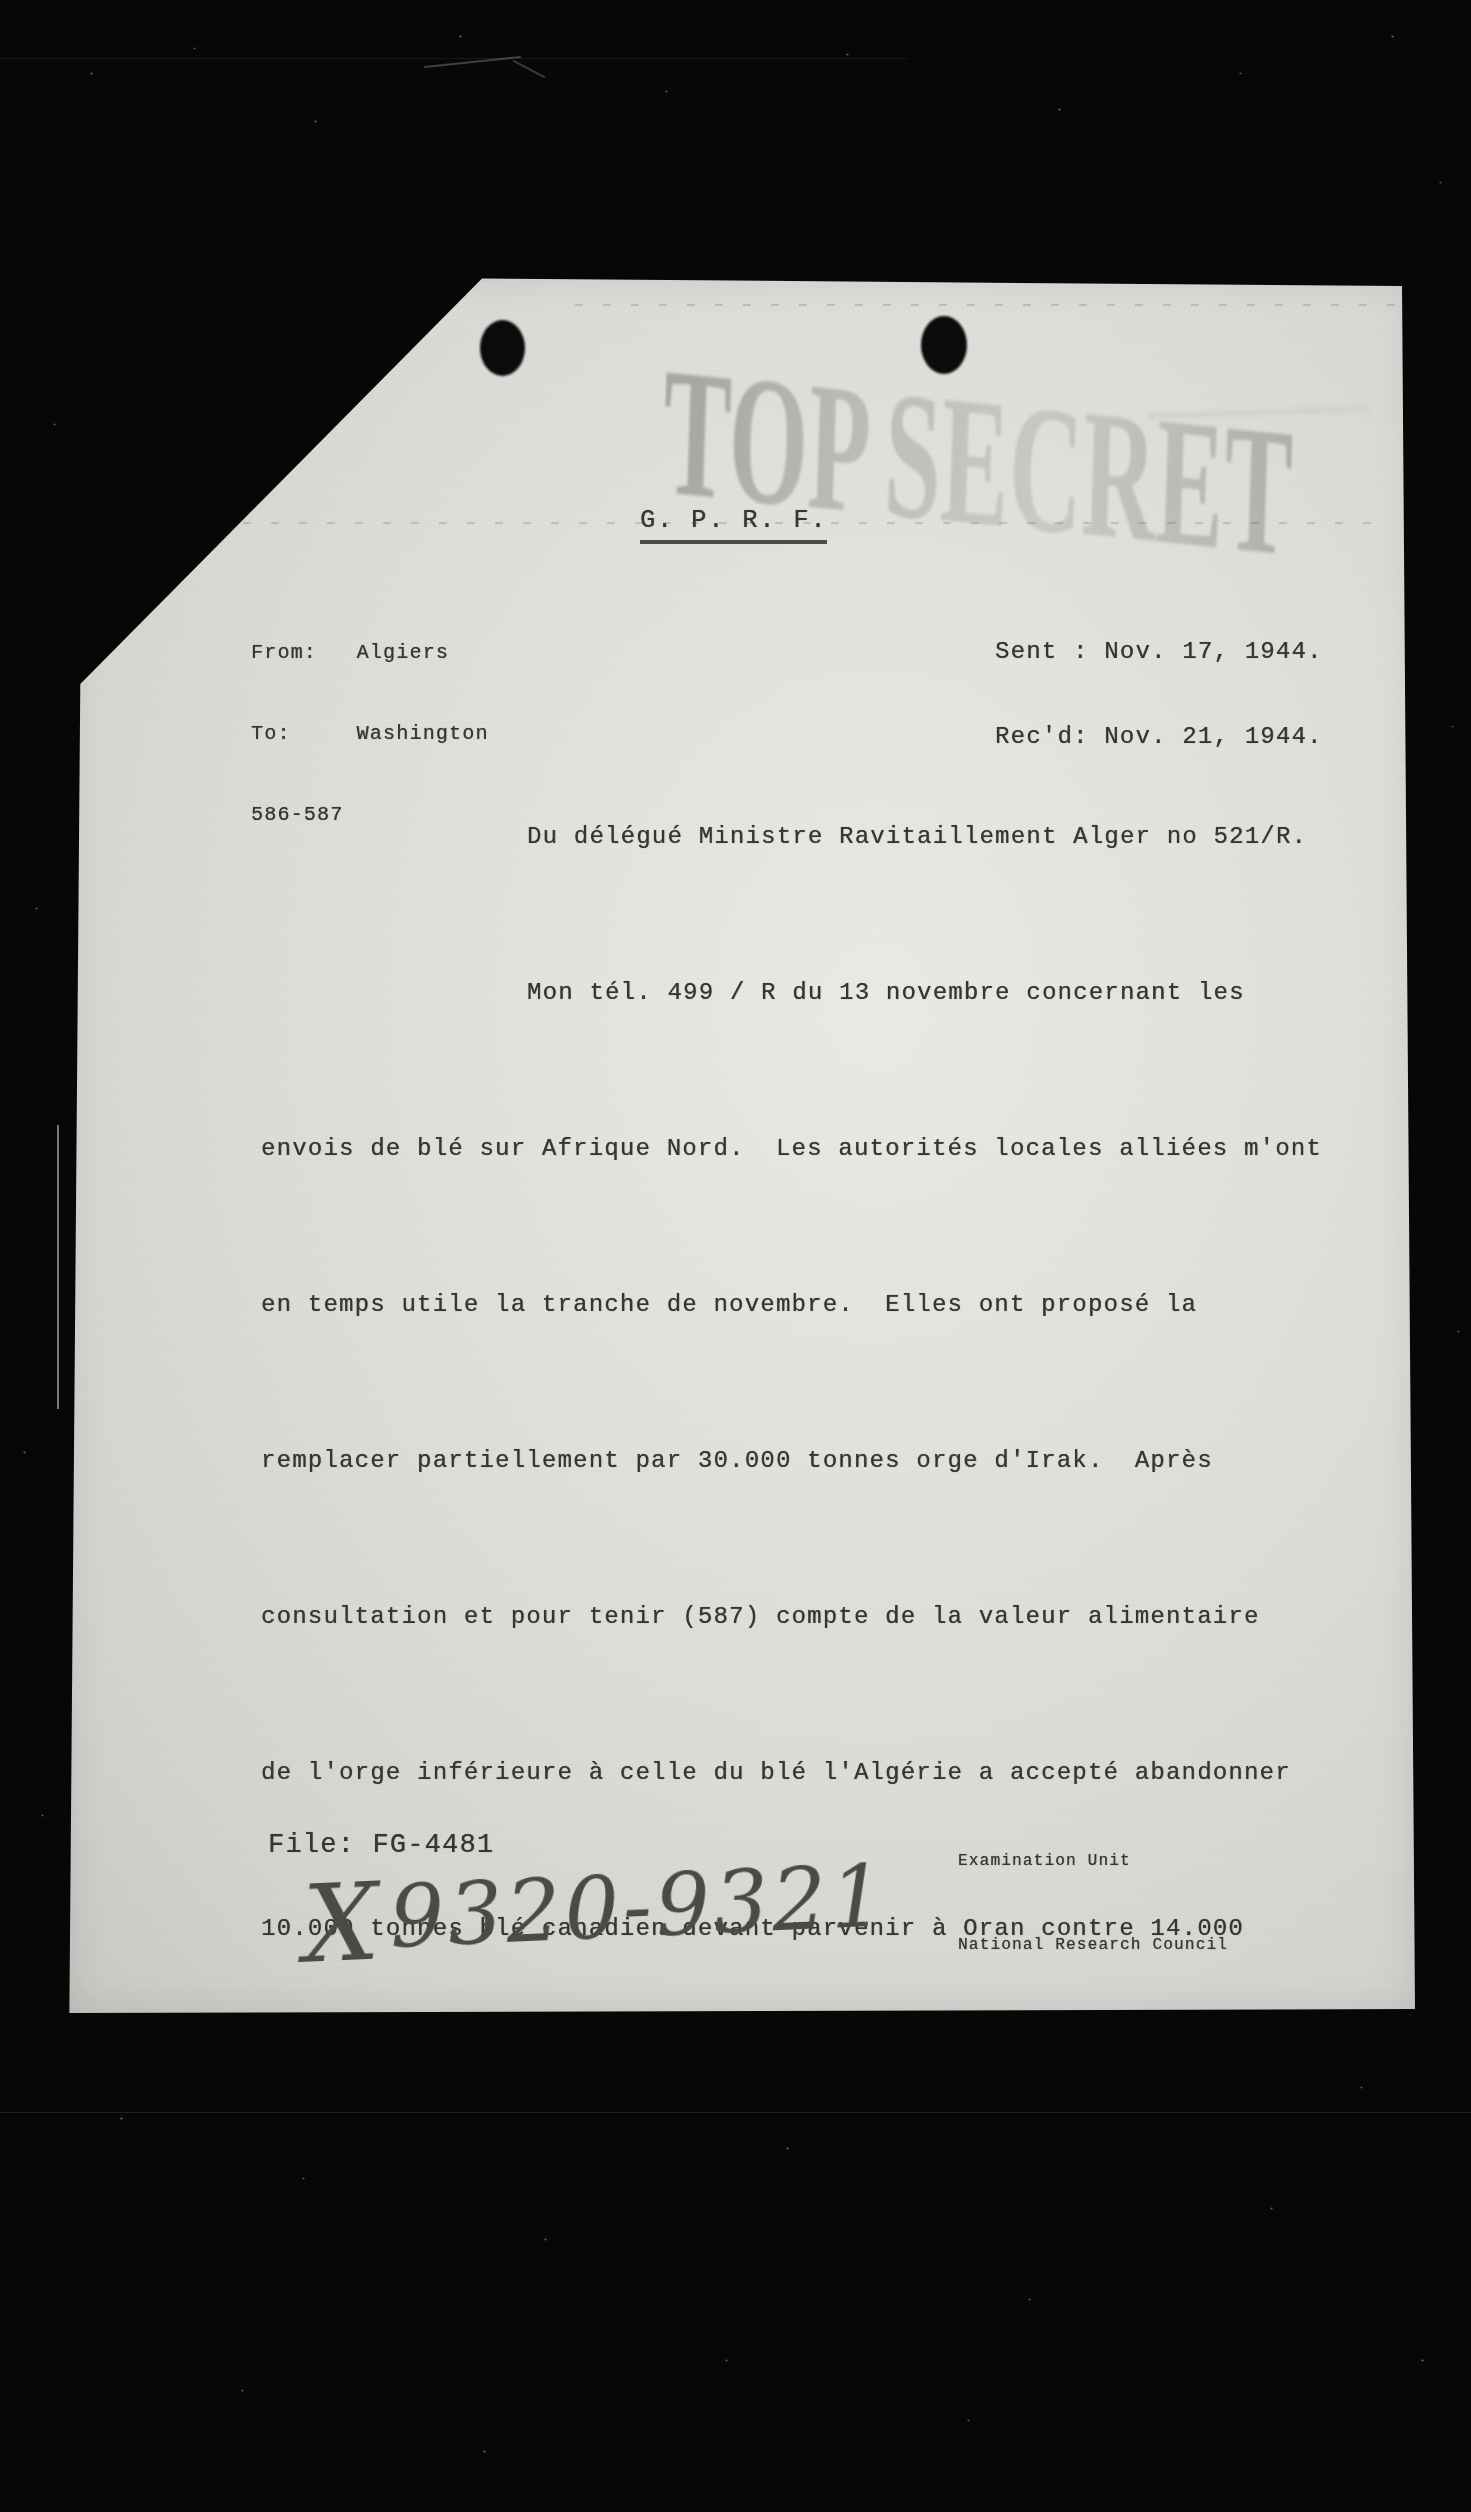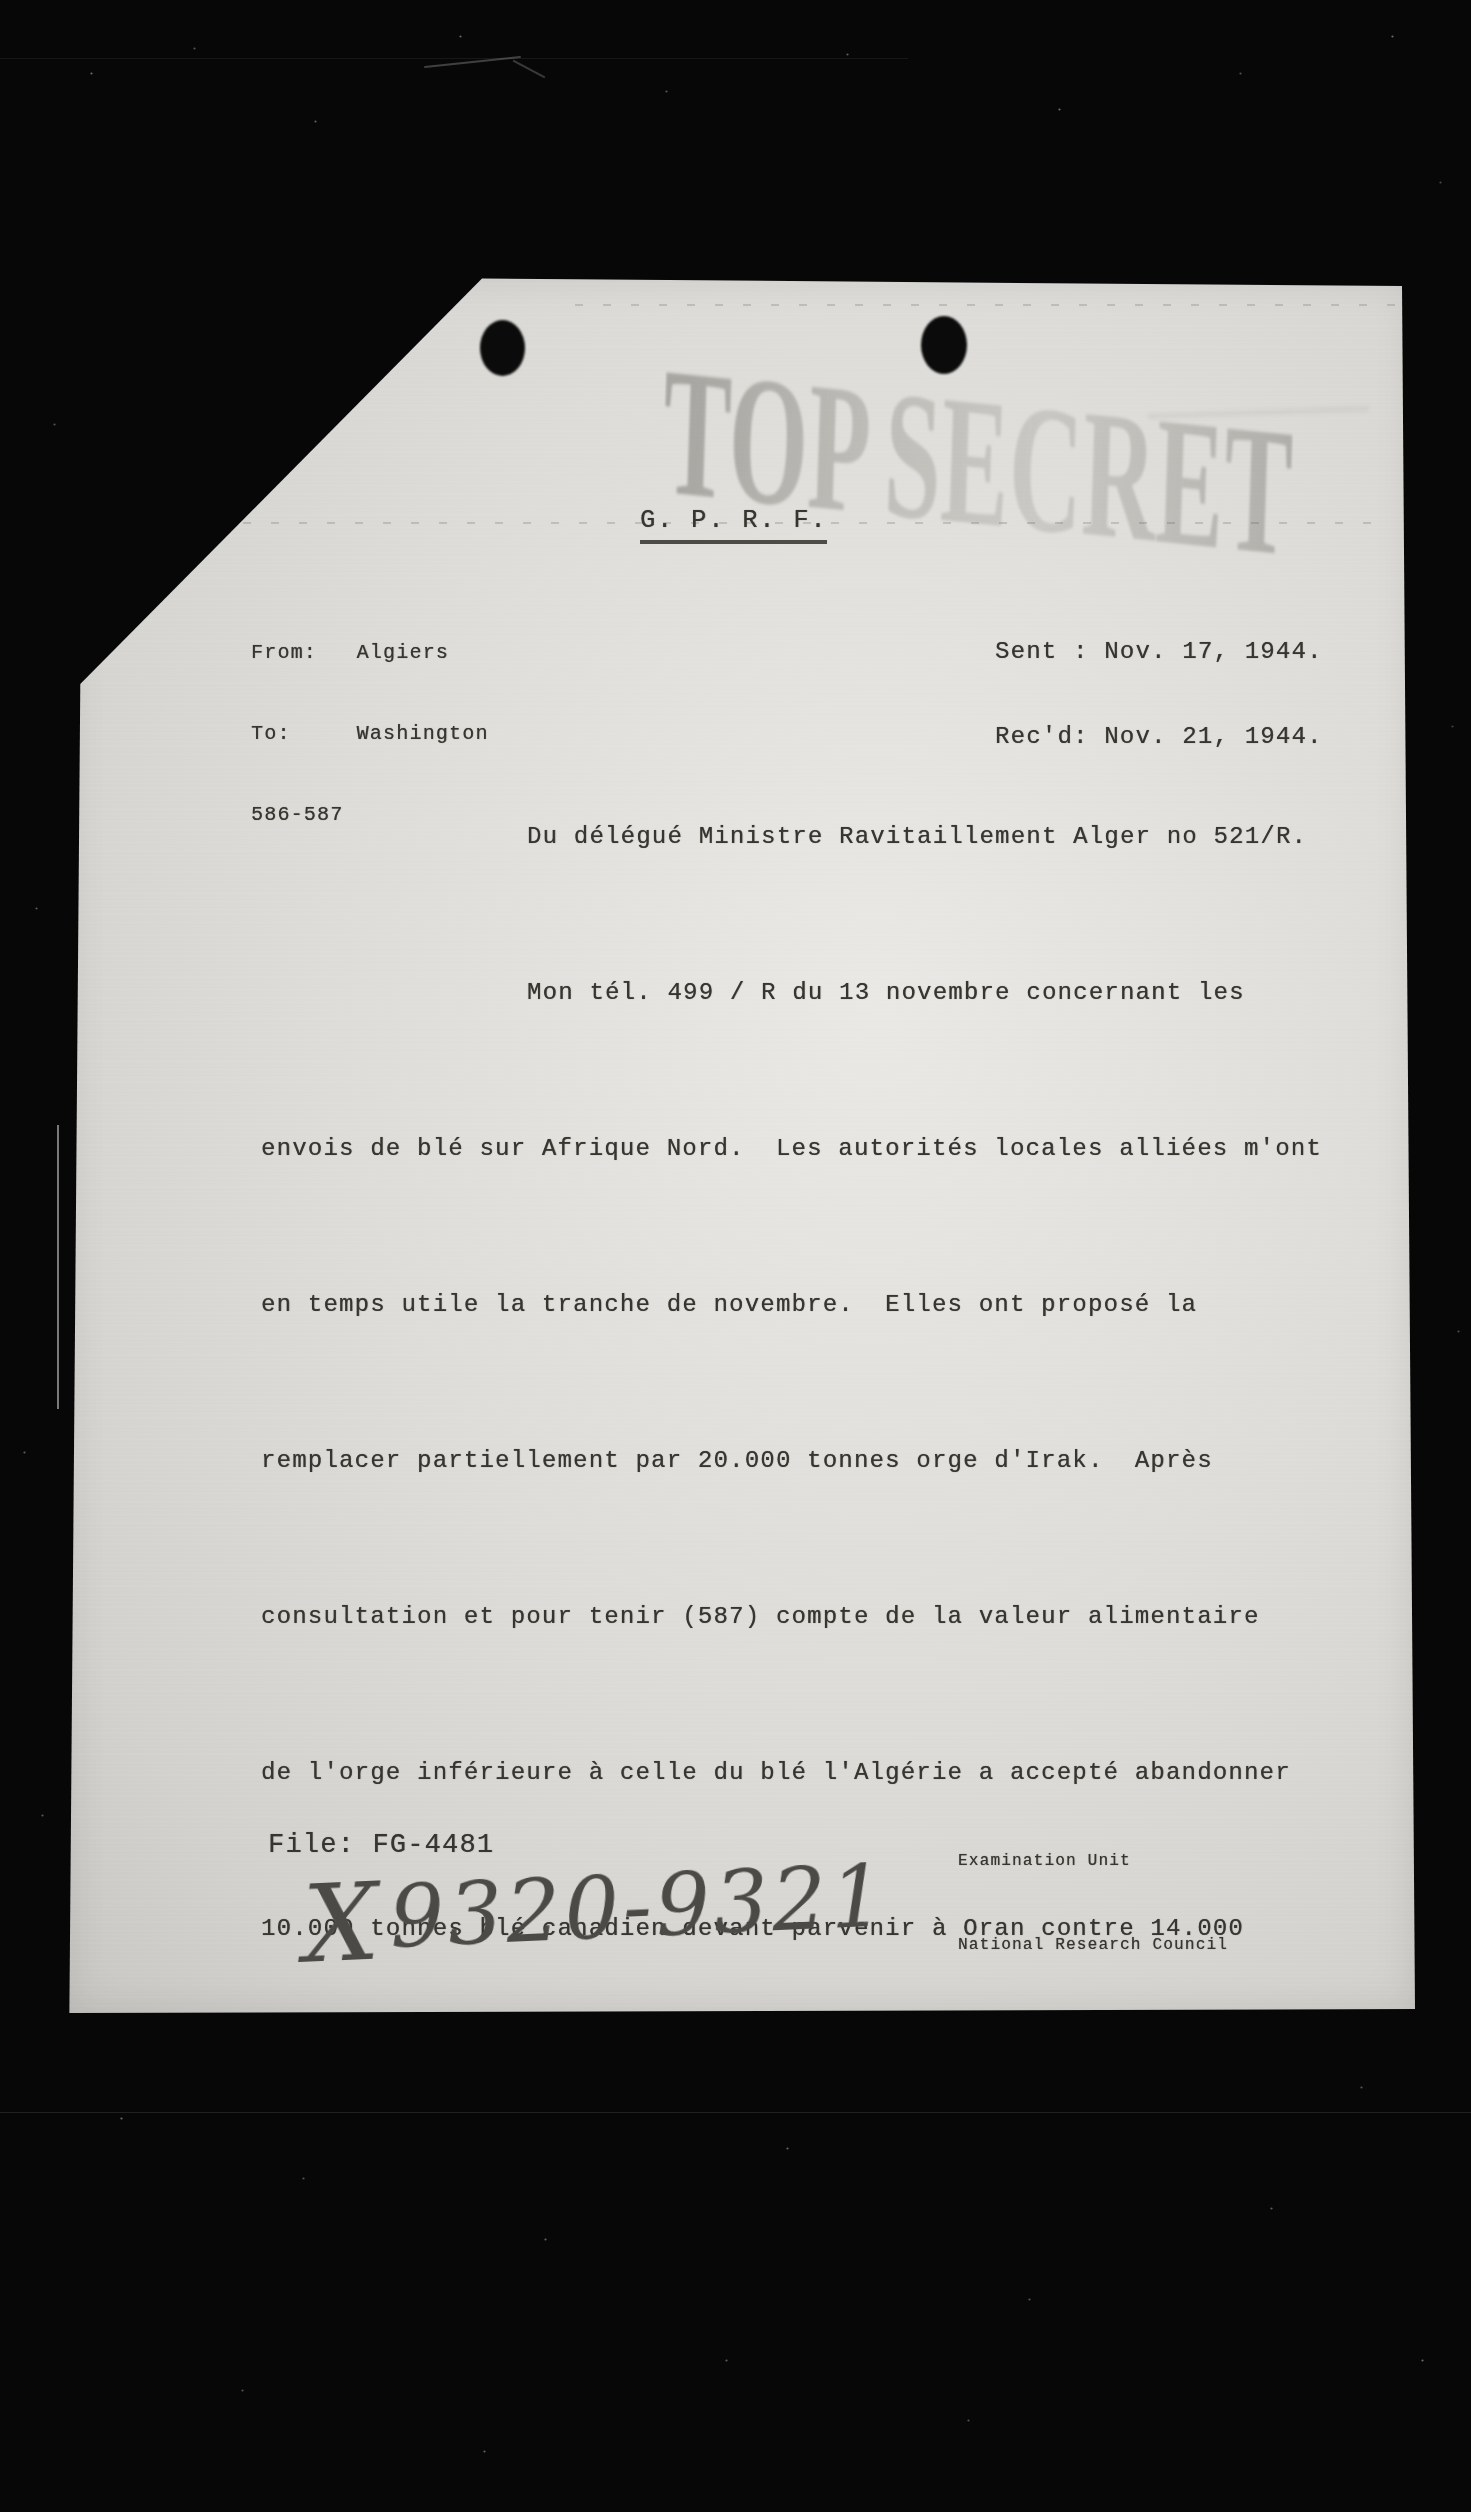--- a/index.html
+++ b/index.html
@@ -128,21 +128,21 @@
   <div class="type sent-block">
     <div>Sent : Nov. 17, 1944.</div>
     <div>Rec'd: Nov. 21, 1944.</div>
   </div>
 
   <div class="type body-block">
     <div class="indent">Du délégué Ministre Ravitaillement Alger no 521/R.</div>
     <div class="indent">Mon tél. 499 / R du 13 novembre concernant les</div>
     <div>envois de blé sur Afrique Nord.  Les autorités locales alliées m'ont</div>
     <div>en temps utile la tranche de novembre.  Elles ont proposé la</div>
-    <div>remplacer partiellement par 20.000 tonnes orge d'Irak.  Après</div>
+    <div>remplacer partiellement par 30.000 tonnes orge d'Irak.  Après</div>
     <div>consultation et pour tenir (587) compte de la valeur alimentaire</div>
     <div>de l'orge inférieure à celle du blé l'Algérie a accepté abandonner</div>
     <div>10.000 tonnes blé canadien devant parvenir à Oran contre 14.000</div>
     <div>tonnes orge Irak à recevoir à Alger et  ...  ...  de l'est avant</div>
     <div>fin décembre.  NAJEM a donné son accord et câblé à Washington sur</div>
     
     
     
   </div>
 

